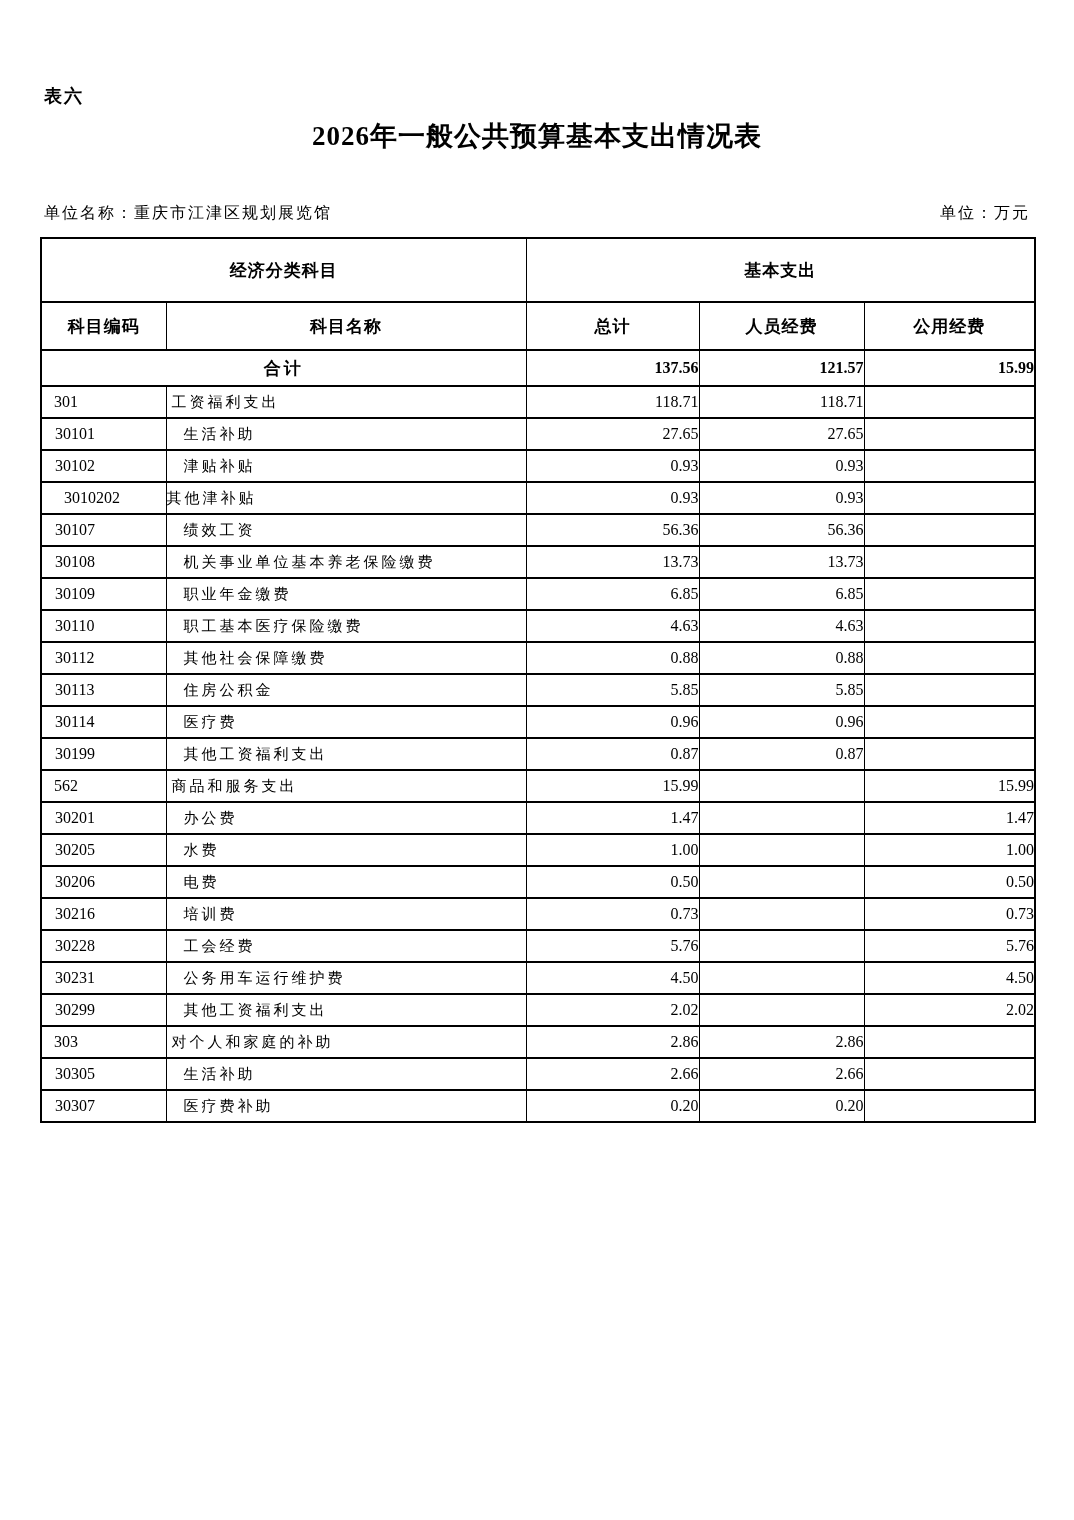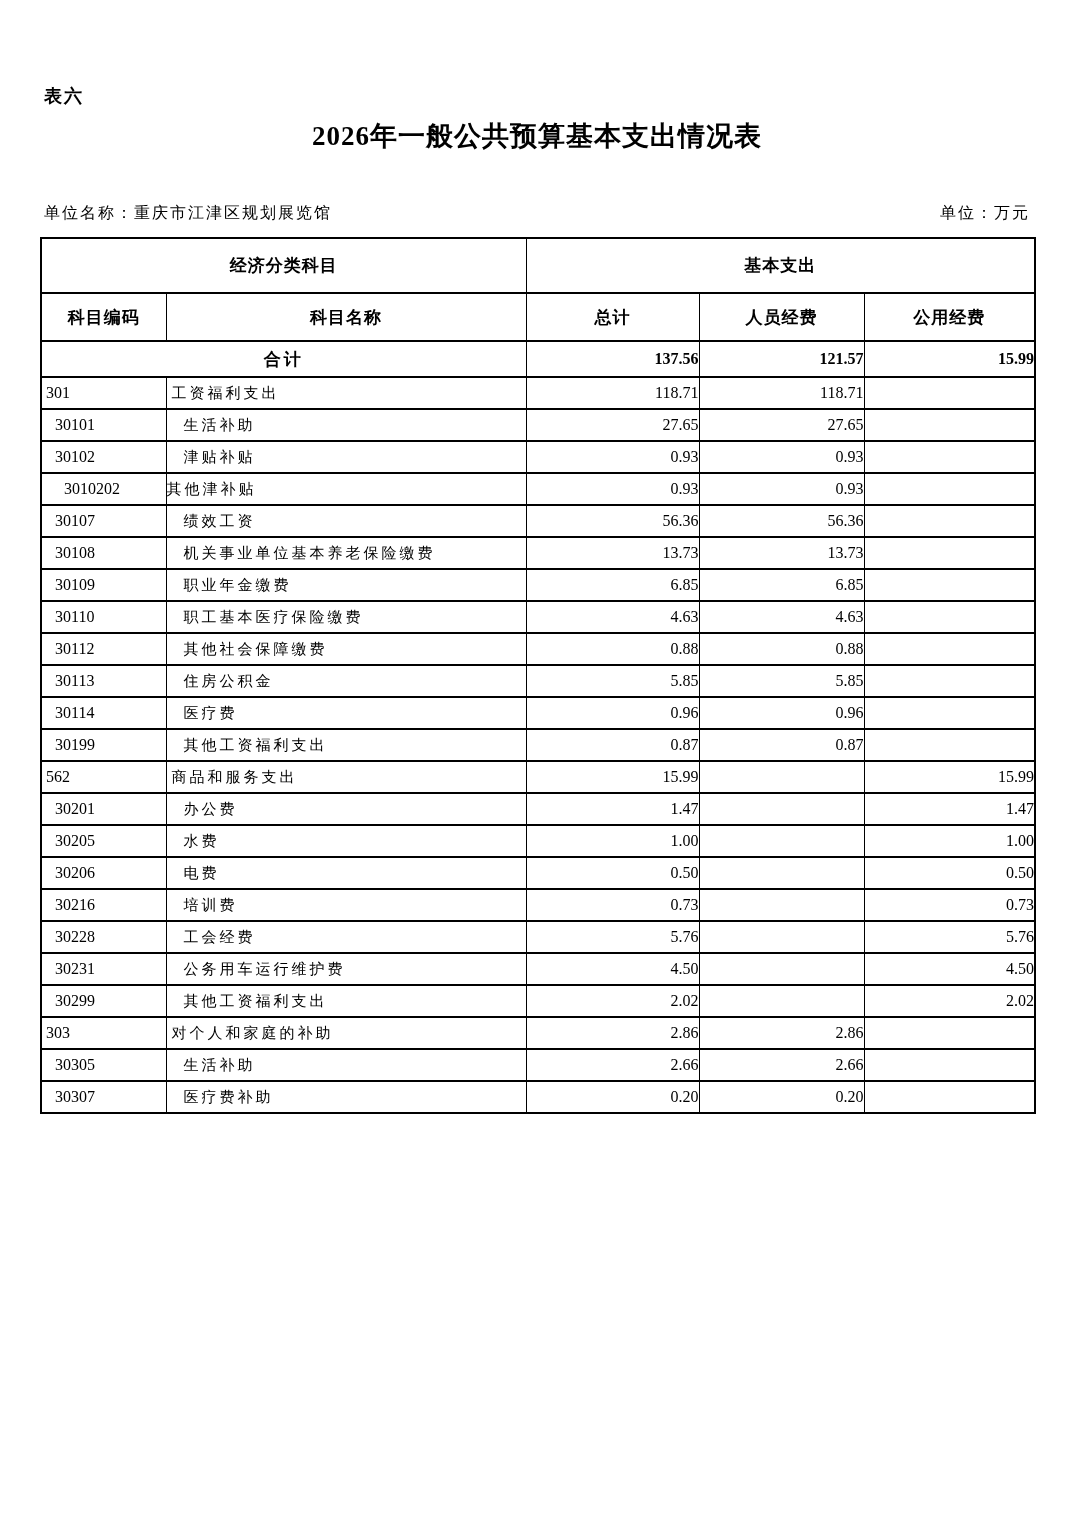--- a/index.html
+++ b/index.html
@@ -62,21 +62,21 @@
   table.budget th,
   table.budget td {
     border: 1px solid #000;
     border-top-width: 2px;
     border-bottom-width: 2px;
     padding: 0;
     overflow: hidden;
     white-space: nowrap;
     vertical-align: middle;
   }
-  tr.group-row { height: 55px; }
+  tr.group-row { height: 64px; }
   tr.cols-row { height: 48px; }
   tr.total-row { height: 36px; }
   tr.data-row { height: 32px; }
   table.budget th {
     font-family: "Liberation Sans", sans-serif;
     font-size: 17px;
     font-weight: bold;
     letter-spacing: 1px;
     text-align: center;
   }
@@ -98,21 +98,21 @@
     font-family: "Liberation Serif", serif;
     font-size: 16px;
     text-align: left;
   }
   td.cell-name {
     font-family: "Liberation Serif", serif;
     font-size: 15px;
     text-align: left;
     letter-spacing: 3px;
   }
-  td.cell-code.lvl0 { padding-left: 4px; }
+  td.cell-code.lvl0 { padding-left: 12px; }
   td.cell-code.lvl1 { padding-left: 13px; }
   td.cell-code.lvl2 { padding-left: 22px; }
   td.cell-name.lvl0 { padding-left: 5px; }
   td.cell-name.lvl1 { padding-left: 17px; }
   td.cell-name.lvl2 { }
 </style>
 </head>
 <body>
 
 <div class="page">

